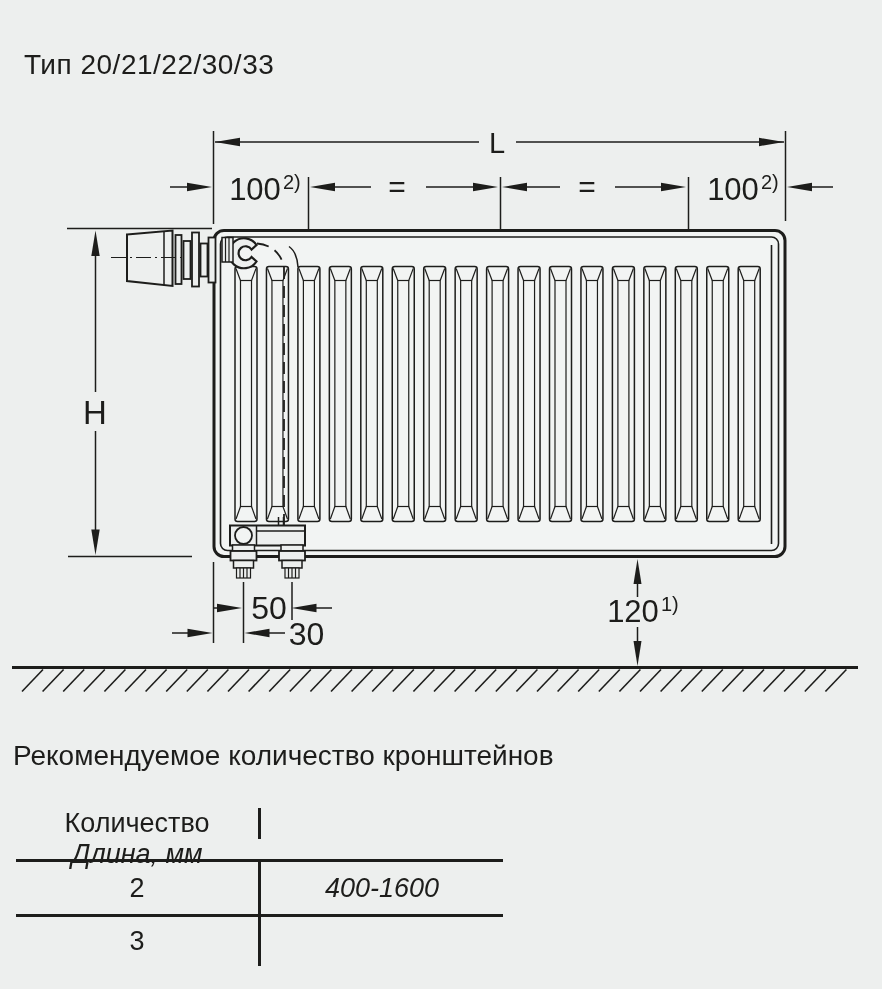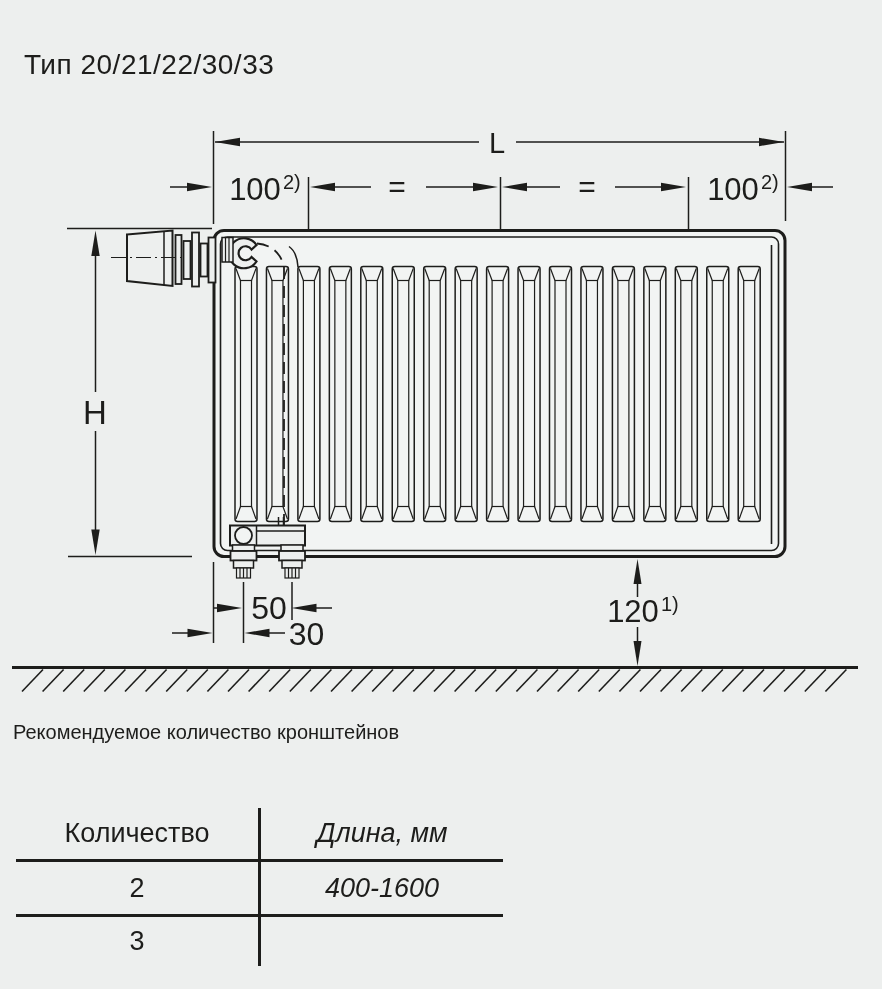--- a/index.html
+++ b/index.html
@@ -7,41 +7,41 @@
     width:882px;height:989px;position:relative;overflow:hidden;
     background:#edefee;
     font-family:"Liberation Sans", sans-serif;
     color:#1d1d1b;
   }
   .abs{position:absolute;}
   #page-title{
     left:24px;top:51px;font-size:28px;line-height:1;letter-spacing:.5px;white-space:nowrap;
   }
   #table-caption{
-    left:13px;top:722px;font-size:20px;line-height:1;white-space:nowrap;
+    left:13px;top:742px;font-size:28px;line-height:1;white-space:nowrap;
   }
   svg{position:absolute;left:0;top:0;}
   
   .st{stroke:#1d1d1b;fill:none;stroke-linecap:butt;}
   .w30{stroke-width:3;}
   .w22{stroke-width:2.2;}
   .w20{stroke-width:2;}
   .w18{stroke-width:1.8;}
   .w15{stroke-width:1.5;}
   .w12{stroke-width:1.2;}
   .w16{stroke-width:1.6;}
   .fbg{fill:#edefee;}
   .face{fill:#f2f4f3;}
   .ar{fill:#1d1d1b;stroke:none;}
   .t{fill:#1d1d1b;font-family:"Liberation Sans", sans-serif;}
   
   .btable{left:16px;top:808px;width:487px;}
   .brow{display:flex;box-sizing:border-box;}
   .brow.b{border-bottom:3px solid #1d1d1b;}
-  .bh{height:54px;}
+  .bh{height:54px;flex-direction:column;}
   .br1{height:55px;}
   .br2{height:49px;}
   .cell{display:flex;align-items:center;justify-content:center;
         box-sizing:border-box;font-size:27px;white-space:nowrap;}
   .c1{width:245px;border-right:3px solid #1d1d1b;}
   .c2{width:242px;font-style:italic;}
 </style>
 </head>
 <body>
 

